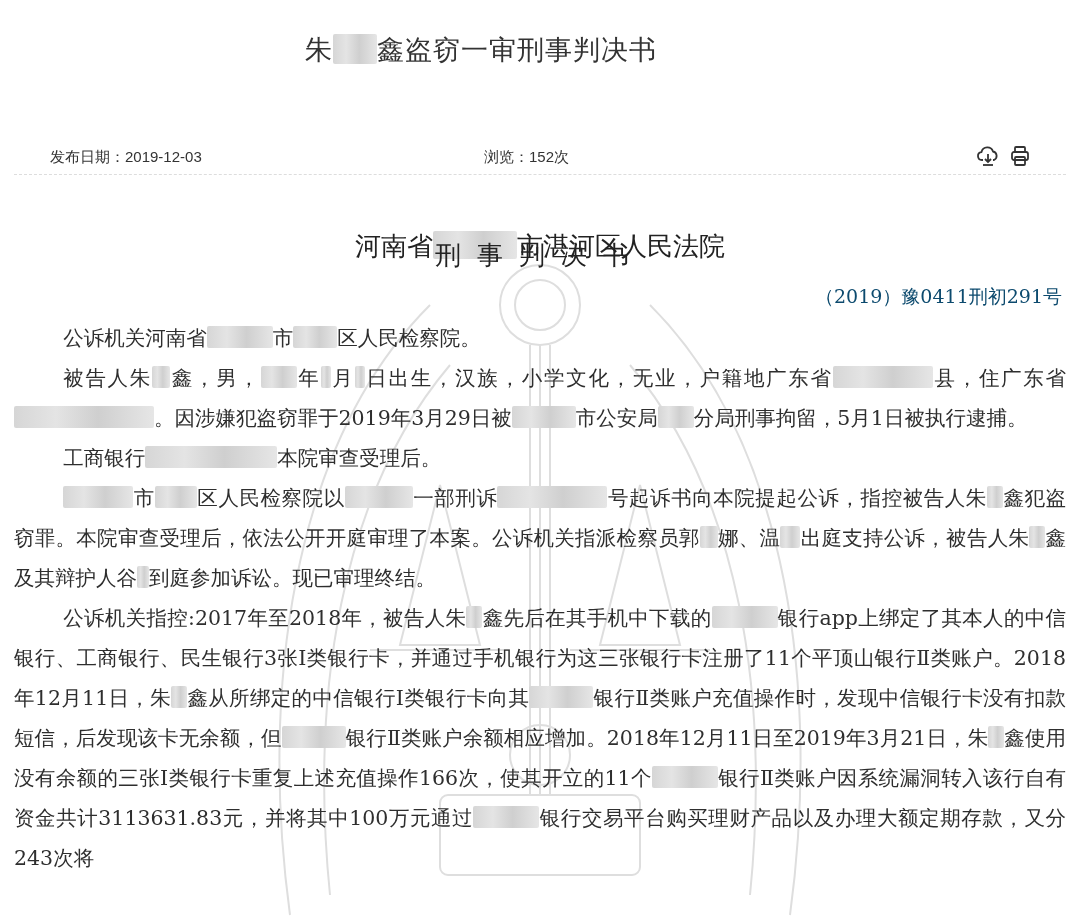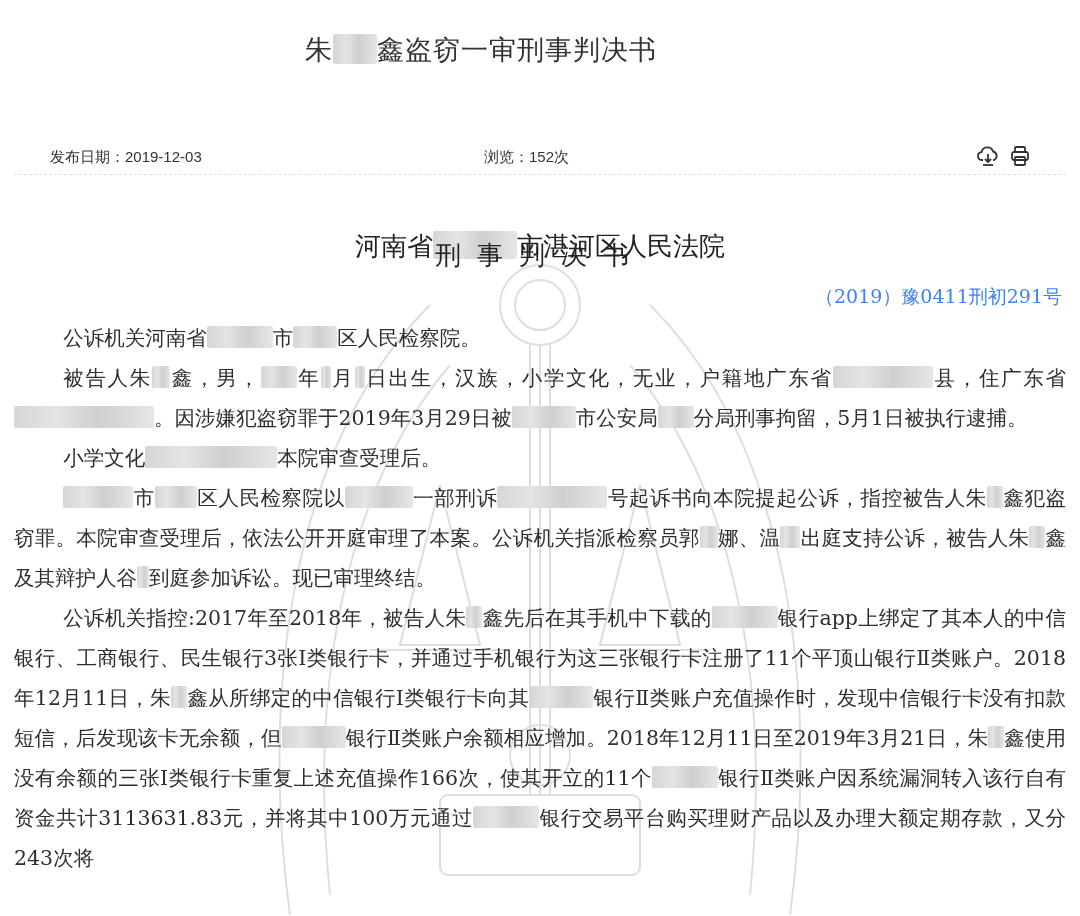--- a/index.html
+++ b/index.html
@@ -12,21 +12,21 @@
   .meta-date { position: absolute; left: 50px; top: 8px; }
   .meta-views { position: absolute; left: 484px; top: 8px; }
   .meta-icons { position: absolute; right: 48px; top: 4px; display: flex; gap: 8px; }
   .meta-icons span { width: 24px; height: 24px; display: inline-block; cursor: pointer; }
   .divider { position: absolute; top: 174px; left: 14px; width: 1052px; height: 0; border-top: 1px dashed #ddd; }
   .emblem { position: absolute; top: 195px; left: 250px; width: 580px; height: 721px; pointer-events: none; }
   .court-name { position: absolute; top: 197px; left: 0; width: 1080px; text-align: center;
          font-family: "DejaVu Sans", "Liberation Sans", sans-serif; font-size: 26px; color: #222; margin-top: 32px; }
   .doc-type { position: absolute; top: 238px; left: 0; width: 1080px; text-align: center;
          font-family: "DejaVu Sans", "Liberation Sans", sans-serif; font-size: 26px; color: #222; letter-spacing: 16px; box-sizing: border-box; }
-  .case-no { position: absolute; top: 284px; right: 18px; font-size: 19px; color: #3b82f6; }
+  .case-no { position: absolute; top: 284px; right: 18px; font-size: 19px; color: #0c4a6e; }
   .body-text { position: absolute; top: 318px; left: 14px; width: 1052px; font-size: 20.5px; line-height: 40px; color: #2e2e2e; }
   .body-text p { margin: 0; text-indent: 2.4em; text-align: justify; }
   .redact { display: inline-block; height: 22px; vertical-align: -3px; background: linear-gradient(90deg, #d6d6d6, #e4e4e4 30%, #cfcfcf 60%, #e6e6e6); border-radius: 2px; }
   .underline { }
 </style>
 </head>
 <body>
 
 <div class="page-title"><span>朱</span><span class="redact" style="width:44px;height:30px;vertical-align:-5px"></span><span>鑫盗窃一审刑事判决书</span></div>
 
@@ -70,16 +70,16 @@
   <circle cx="290" cy="560" r="30"></circle>
 </svg>
 
 <div class="court-name"><span>河南省</span><span class="redact" style="width:84px;height:28px;vertical-align:-4px"></span><span>市湛河区人民法院</span></div>
 <div class="doc-type">刑事判决书</div>
 <div class="case-no">（2019）豫0411刑初291号</div>
 
 <div class="body-text">
   <p><span>公诉机关河南省</span><span class="redact" style="width:66px"></span><span>市</span><span class="redact" style="width:44px"></span><span>区人民检察院。</span></p>
   <p><span>被告人朱</span><span class="redact" style="width:18px"></span><span>鑫，男，</span><span class="redact" style="width:36px"></span><span>年</span><span class="redact" style="width:10px"></span><span>月</span><span class="redact" style="width:10px"></span><span>日出生，汉族，小学文化，无业，户籍地广东省</span><span class="redact" style="width:100px"></span><span>县，住广东省</span><span class="redact" style="width:140px"></span><span>。因涉嫌犯盗窃罪于2019年3月29日被</span><span class="redact" style="width:64px"></span><span>市公安局</span><span class="redact" style="width:36px"></span><span>分局刑事拘留，5月1日被执行逮捕。</span></p>
-  <p><span>小学文化</span><span class="redact" style="width:132px"></span><span>本院审查受理后。</span></p>
+  <p><span>工商银行</span><span class="redact" style="width:132px"></span><span>本院审查受理后。</span></p>
   <p><span class="redact" style="width:70px"></span><span>市</span><span class="redact" style="width:42px"></span><span>区人民检察院以</span><span class="redact" style="width:68px"></span><span>一部刑诉</span><span class="redact" style="width:110px"></span><span>号起诉书向本院提起公诉，指控被告人朱</span><span class="redact" style="width:16px"></span><span>鑫犯盗窃罪。本院审查受理后，依法公开开庭审理了本案。公诉机关指派检察员郭</span><span class="redact" style="width:18px"></span><span>娜、温</span><span class="redact" style="width:20px"></span><span>出庭支持公诉，被告人朱</span><span class="redact" style="width:16px"></span><span>鑫及其辩护人谷</span><span class="redact" style="width:12px"></span><span>到庭参加诉讼。现已审理终结。</span></p>
   <p><span>公诉机关指控:2017年至2018年，被告人朱</span><span class="redact" style="width:16px"></span><span>鑫先后在其手机中下载的</span><span class="redact" style="width:66px"></span><span>银行app上绑定了其本人的中信银行、工商银行、民生银行3张Ⅰ类银行卡，并通过手机银行为这三张银行卡注册了11个平顶山银行Ⅱ类账户。2018年12月11日，朱</span><span class="redact" style="width:16px"></span><span>鑫从所绑定的中信银行Ⅰ类银行卡向其</span><span class="redact" style="width:64px"></span><span>银行Ⅱ类账户充值操作时，发现中信银行卡没有扣款短信，后发现该卡无余额，但</span><span class="redact" style="width:64px"></span><span>银行Ⅱ类账户余额相应增加。2018年12月11日至2019年3月21日，朱</span><span class="redact" style="width:16px"></span><span>鑫使用没有余额的三张Ⅰ类银行卡重复上述充值操作166次，使其开立的11个</span><span class="redact" style="width:66px"></span><span>银行Ⅱ类账户因系统漏洞转入该行自有资金共计</span><span class="underline">3113631.83</span><span>元，并将其中100万元通过</span><span class="redact" style="width:66px"></span><span>银行交易平台购买理财产品以及办理大额定期存款，又分243次将</span></p>
 </div>
 
 </body></html>

